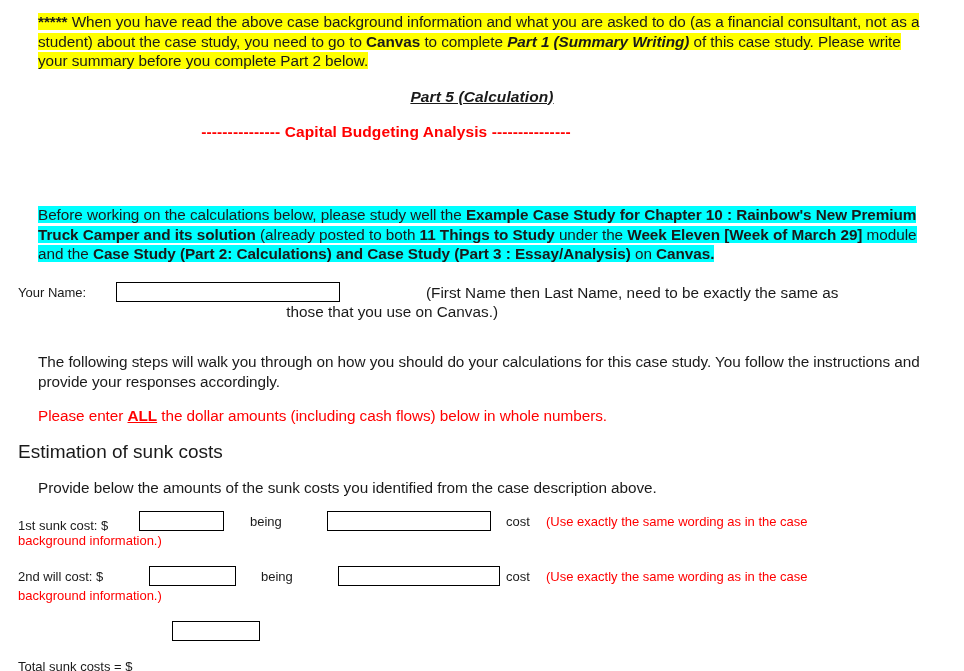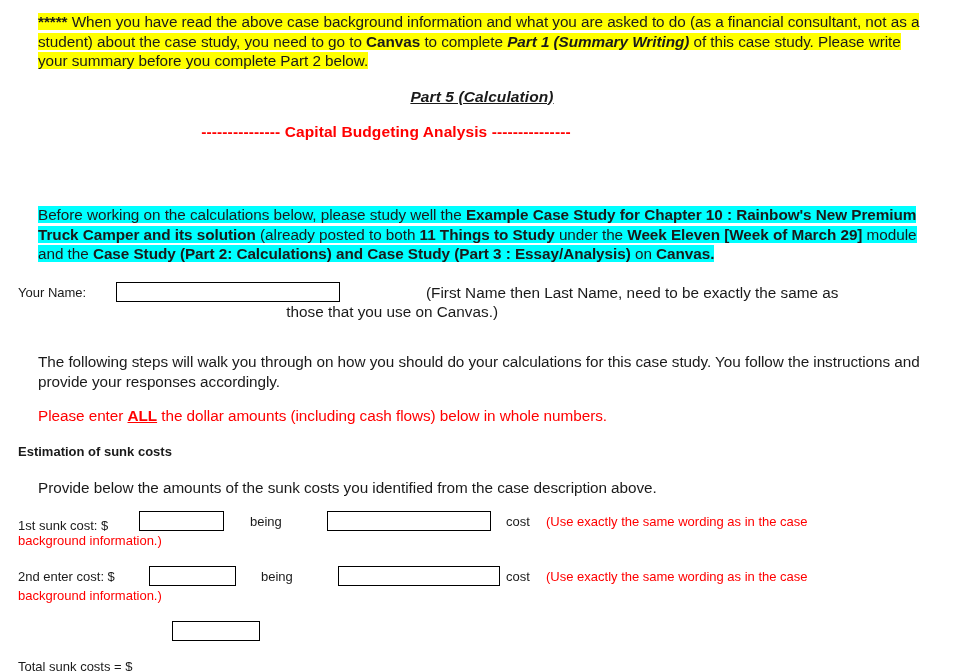--- a/index.html
+++ b/index.html
@@ -78,22 +78,22 @@
     line-height: 19.5px;
     white-space: nowrap;
   }
   .lbl-wrap {
     position: absolute;
     font-size: 15.3px;
     line-height: 19.5px;
   }
   .heading-sub {
     position: absolute;
-    font-size: 13px;
-    font-weight: bold;
+    font-size: 19px;
+    font-weight: normal;
     line-height: 19.5px;
   }
 </style>
 </head>
 <body>
 
 <div class="page">
 
   <div class="para" style="left:18px; top:12px; width:890px;">
     <span class="hl-yellow"><span class="b">***** </span><span>When you have read the above case background information and what you are asked to do (as a financial consultant, not as a student) about the case study, you need to go to </span><span class="b">Canvas</span><span> to complete </span><span class="bi">Part 1 (Summary Writing)</span><span> of this case study. Please write your summary before you complete Part 2 below.</span></span>
@@ -129,21 +129,21 @@
   <div class="para" style="left:18px; top:478px; width:885px;">Provide below the amounts of the sunk costs you identified from the case description above.</div>
 
   <div class="lbl" style="left:18px; top:516px;">1st sunk cost: $</div>
   <input class="tbox" type="text" style="left: 139px; top: 511px; width: 85px; height: 20px;">
   <div class="lbl" style="left:250px; top:512px;">being</div>
   <input class="tbox" type="text" style="left: 327px; top: 511px; width: 164px; height: 20px;">
   <div class="lbl" style="left:506px; top:512px;">cost</div>
   <div class="lbl red" style="left:546px; top:512px;">(Use exactly the same wording as in the case</div>
   <div class="lbl red" style="left:18px; top:531px;">background information.)</div>
 
-  <div class="lbl" style="left:18px; top:567px;">2nd enter cost: $</div>
+  <div class="lbl" style="left:18px; top:567px;">2nd will cost: $</div>
   <input class="tbox" type="text" style="left: 149px; top: 566px; width: 87px; height: 20px;">
   <div class="lbl" style="left:261px; top:567px;">being</div>
   <input class="tbox" type="text" style="left: 338px; top: 566px; width: 162px; height: 20px;">
   <div class="lbl" style="left:506px; top:567px;">cost</div>
   <div class="lbl red" style="left:546px; top:567px;">(Use exactly the same wording as in the case</div>
   <div class="lbl red" style="left:18px; top:586px;">background information.)</div>
 
   <div class="lbl" style="left:18px; top:645px;margin-top:12px;">Total sunk costs = $</div>
   <input class="tbox" type="text" style="left: 172px; top: 621px; width: 88px; height: 20px;">
 

